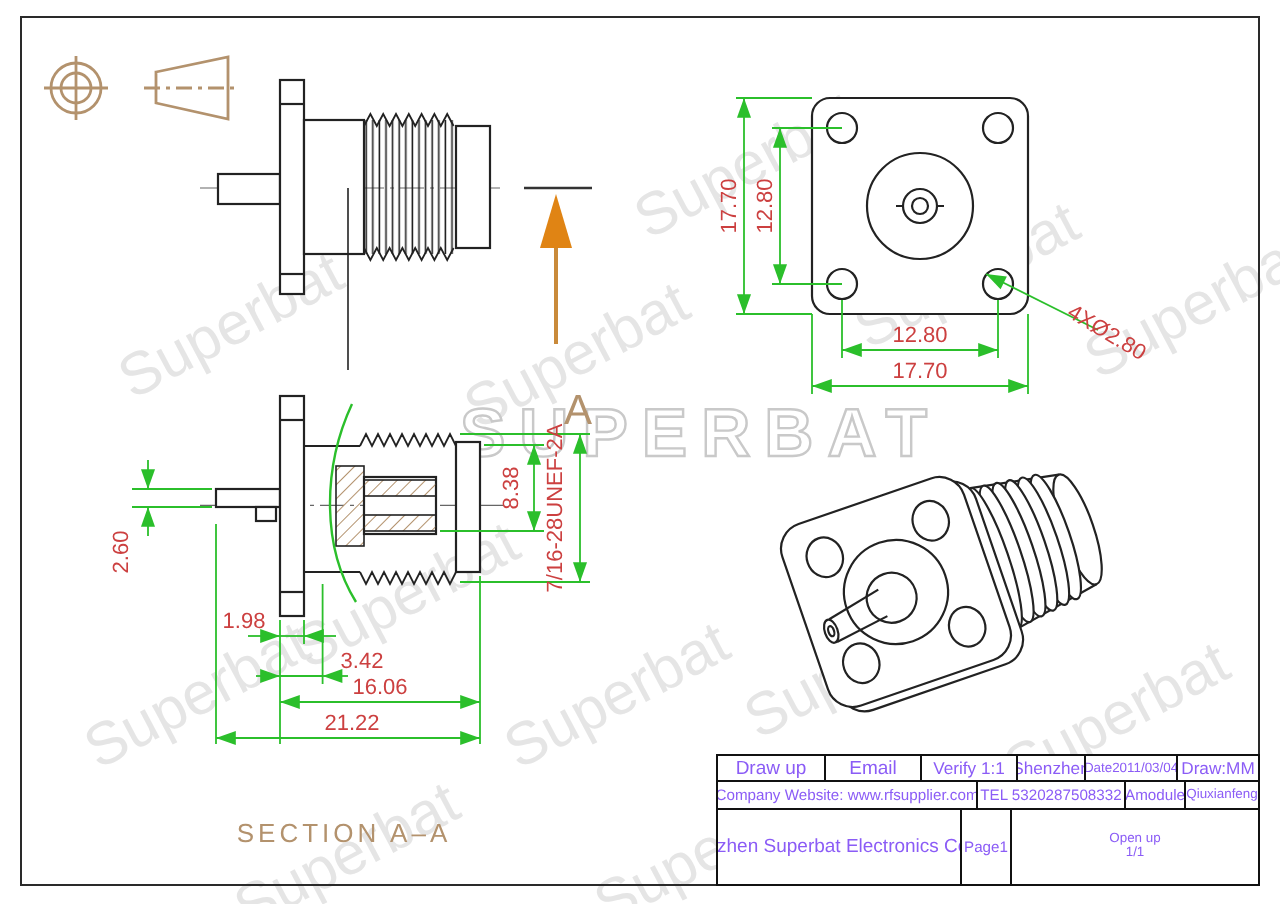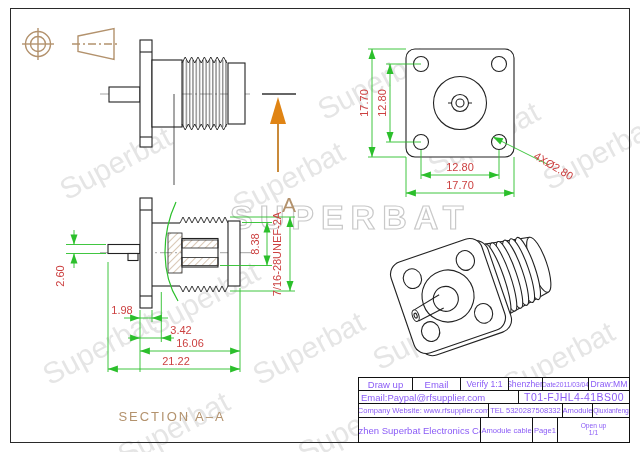--- a/index.html
+++ b/index.html
@@ -221,33 +221,28 @@
 
   <div id="tblock">
     <div class="tr r1">
       <div class="td f10" style="width:54px">Draw up</div>
       <div class="td f10" style="width:48px">Email</div>
       <div class="td f9" style="width:48px">Verify 1:1</div>
       <div class="td f9" style="width:34px">Shenzhen</div>
       <div class="td f7" style="width:46px">Date2011/03/04</div>
       <div class="td f9" style="flex:1">Draw:MM</div>
     </div>
-    <div class="tr r2">
-      <div class="td f10" style="width:160px;justify-content:flex-start;padding-left:2px">Email:Paypal@rfsupplier.com</div>
-      <div class="td pn" style="flex:1">T01-FJHL4-41BS00</div>
-    </div>
     <div class="tr r3">
       <div class="td f8" style="width:130px">Company Website: www.rfsupplier.com</div>
       <div class="td f8" style="width:74px">TEL 5320287508332</div>
       <div class="td f8" style="width:30px">Amodule</div>
       <div class="td f7" style="flex:1">Qiuxianfeng</div>
     </div>
     <div class="tr">
       <div class="td f10" style="width:122px">Shenzhen Superbat Electronics Co.,Ltd</div>
-      <div class="td f8" style="width:52px">Amodule cable</div>
       <div class="td f8" style="width:25px">Page1</div>
       <div class="td f7" style="flex:1">
         <div class="stack">
           <span>Open up</span>
           <span>1/1</span>
         </div>
       </div>
     </div>
   </div>
 

